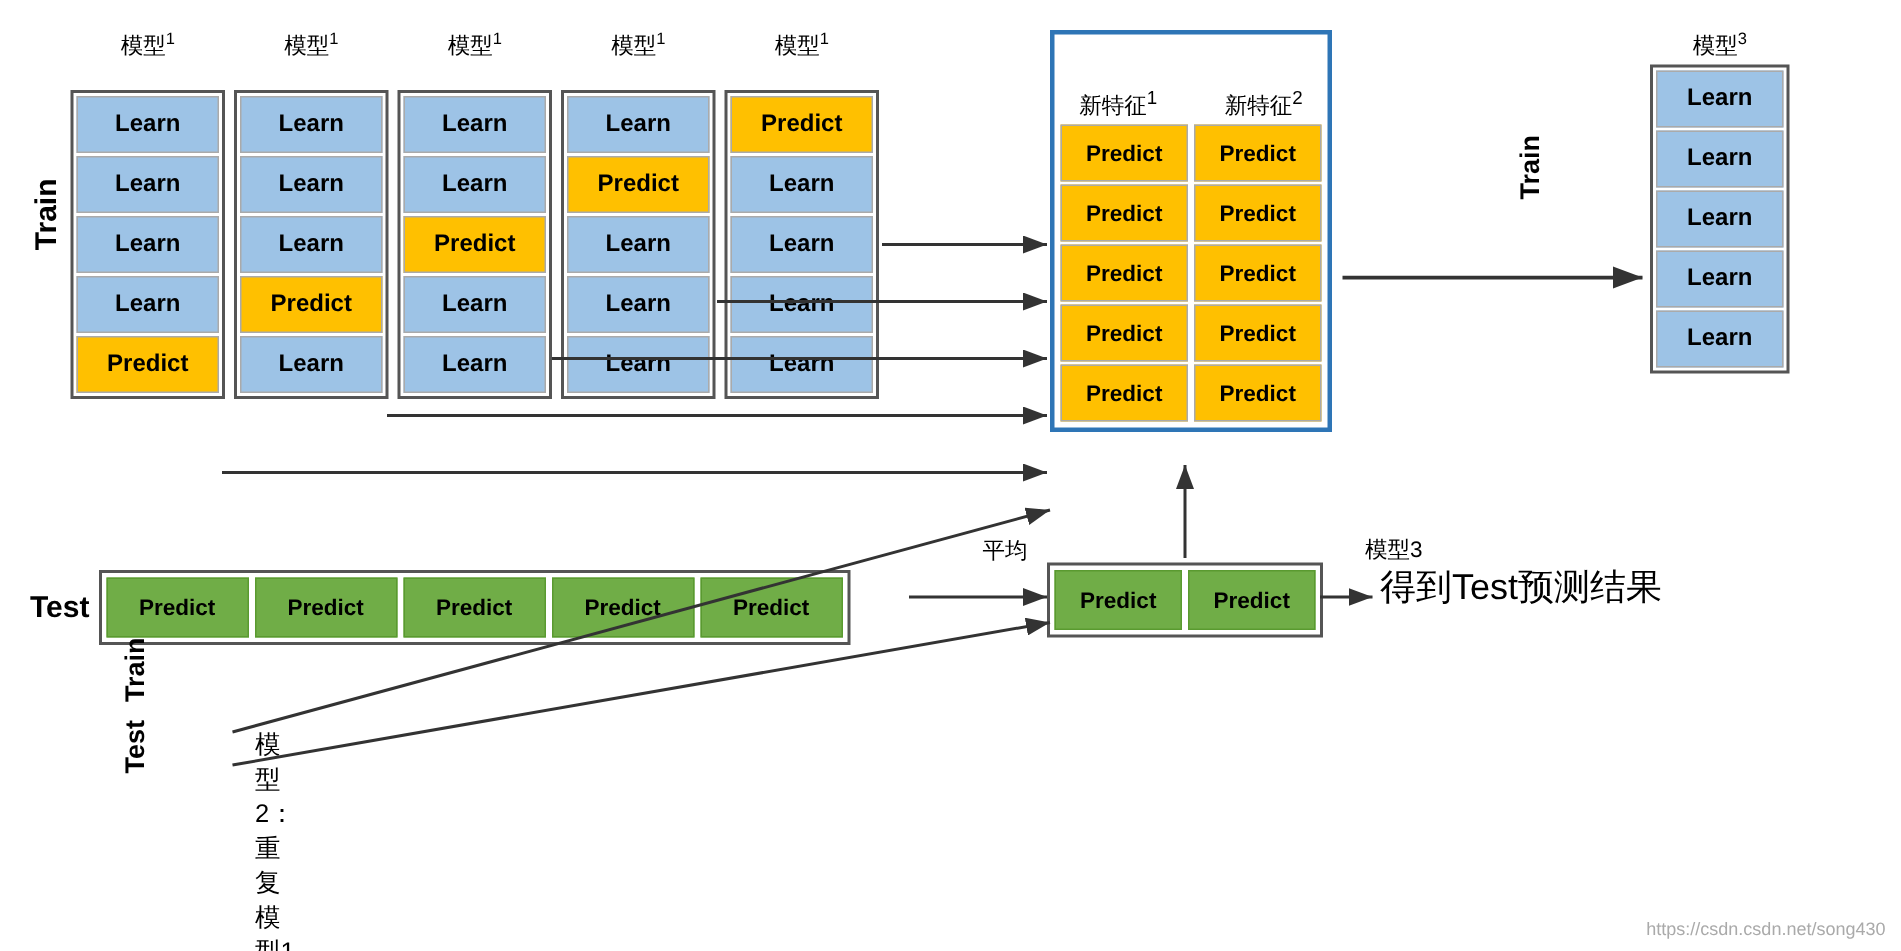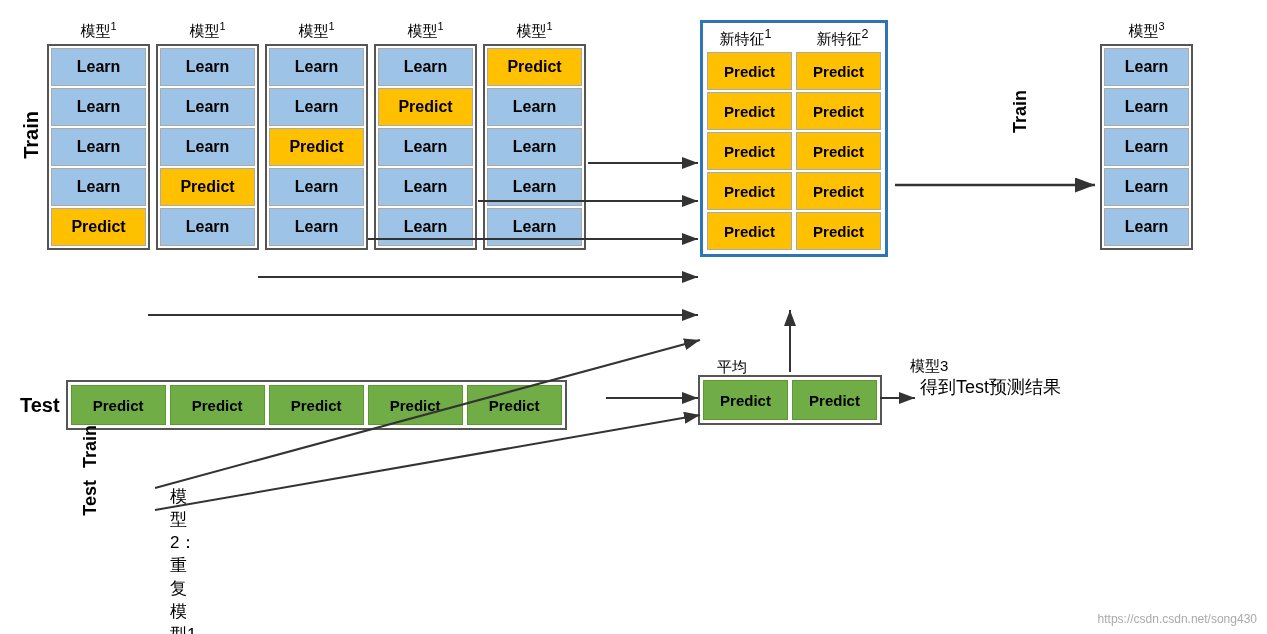--- a/index.html
+++ b/index.html
@@ -41,20 +41,21 @@
     .models-row {
       display: flex;
       align-items: flex-start;
       gap: 6px;
     }
 
     .model-block {
       display: flex;
       flex-direction: column;
       align-items: center;
+      gap: 17px;
     }
 
     .model-title {
       font-size: 15px;
       color: black;
       margin-bottom: 3px;
       white-space: nowrap;
     }
 
     .model-title sup {
@@ -99,20 +100,21 @@
       border: 3px solid #2e75b6;
       background: white;
       padding: 4px;
     }
 
     .new-features-titles {
       display: flex;
       gap: 20px;
       margin-bottom: 3px;
       justify-content: flex-end;
+      margin-top: 31px;
     }
 
     .new-feature-title {
       font-size: 15px;
       color: black;
       text-align: center;
       flex: 1;
     }
 
     .new-features-cols {
@@ -236,21 +238,21 @@
       background-color: #70ad47;
       color: black;
       border: 1px solid #5a9a30;
     }
 
     
     .result-text {
       position: absolute;
       top: 375px;
       left: 920px;
-      font-size: 18px;
+      font-size: 24px;
       color: black;
       display: flex;
       flex-direction: column;
       gap: 2px;
     }
 
     
     .watermark {
       position: absolute;
       bottom: 8px;
@@ -266,21 +268,21 @@
       left: 0;
       width: 1267px;
       height: 634px;
       pointer-events: none;
     }
 
     
     .avg-label {
       position: absolute;
       top: 358px;
-      left: 717px;
+      left: 655px;
       font-size: 15px;
       color: black;
     }
 
     
     .model3-result-label {
       position: absolute;
       top: 357px;
       left: 910px;
       font-size: 15px;

